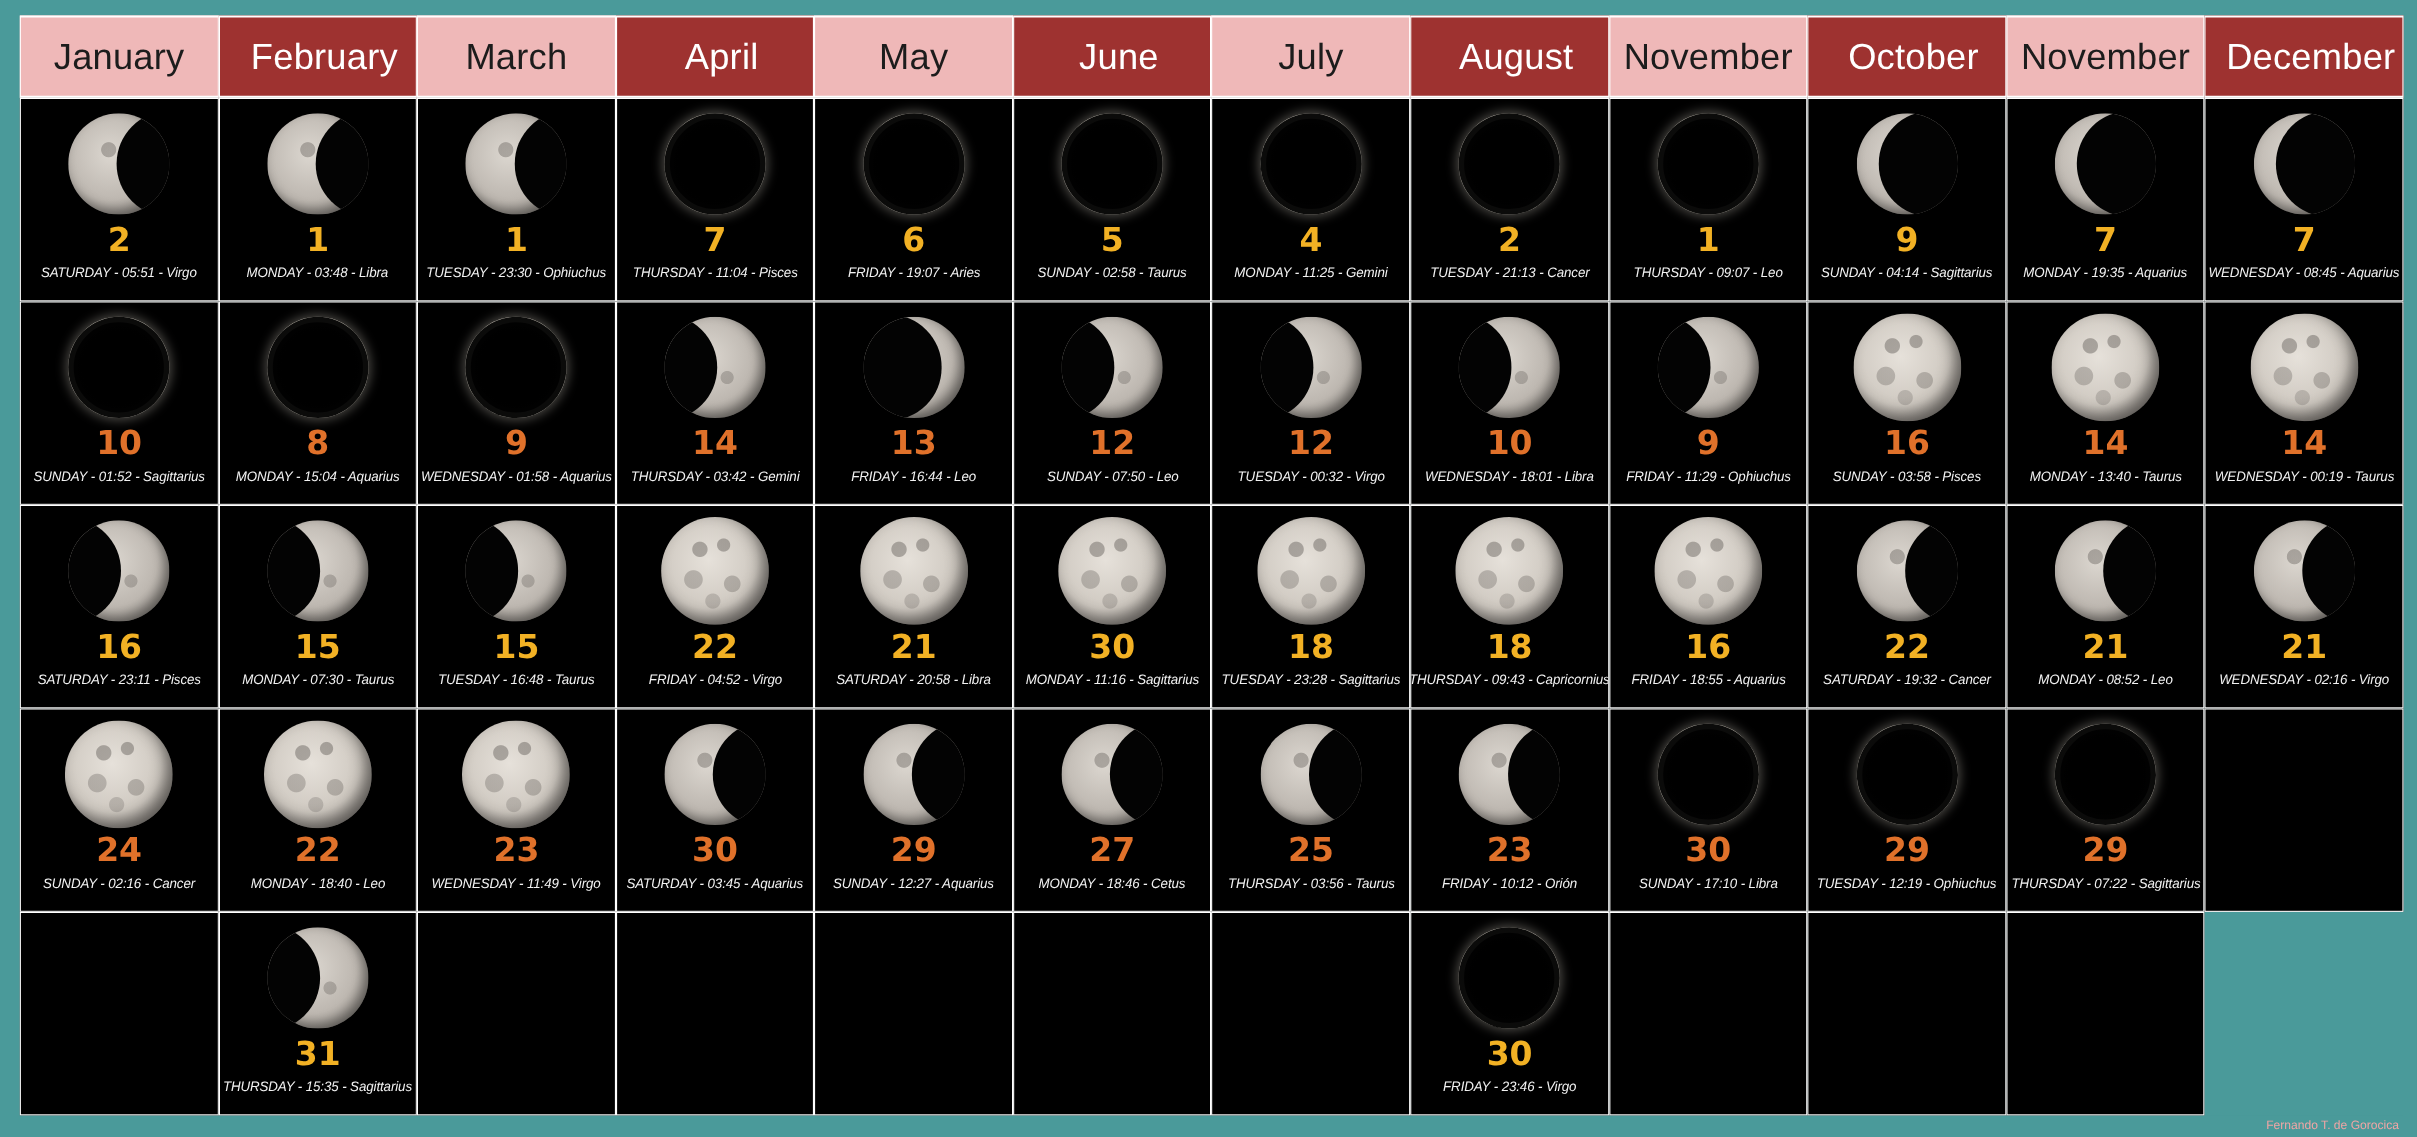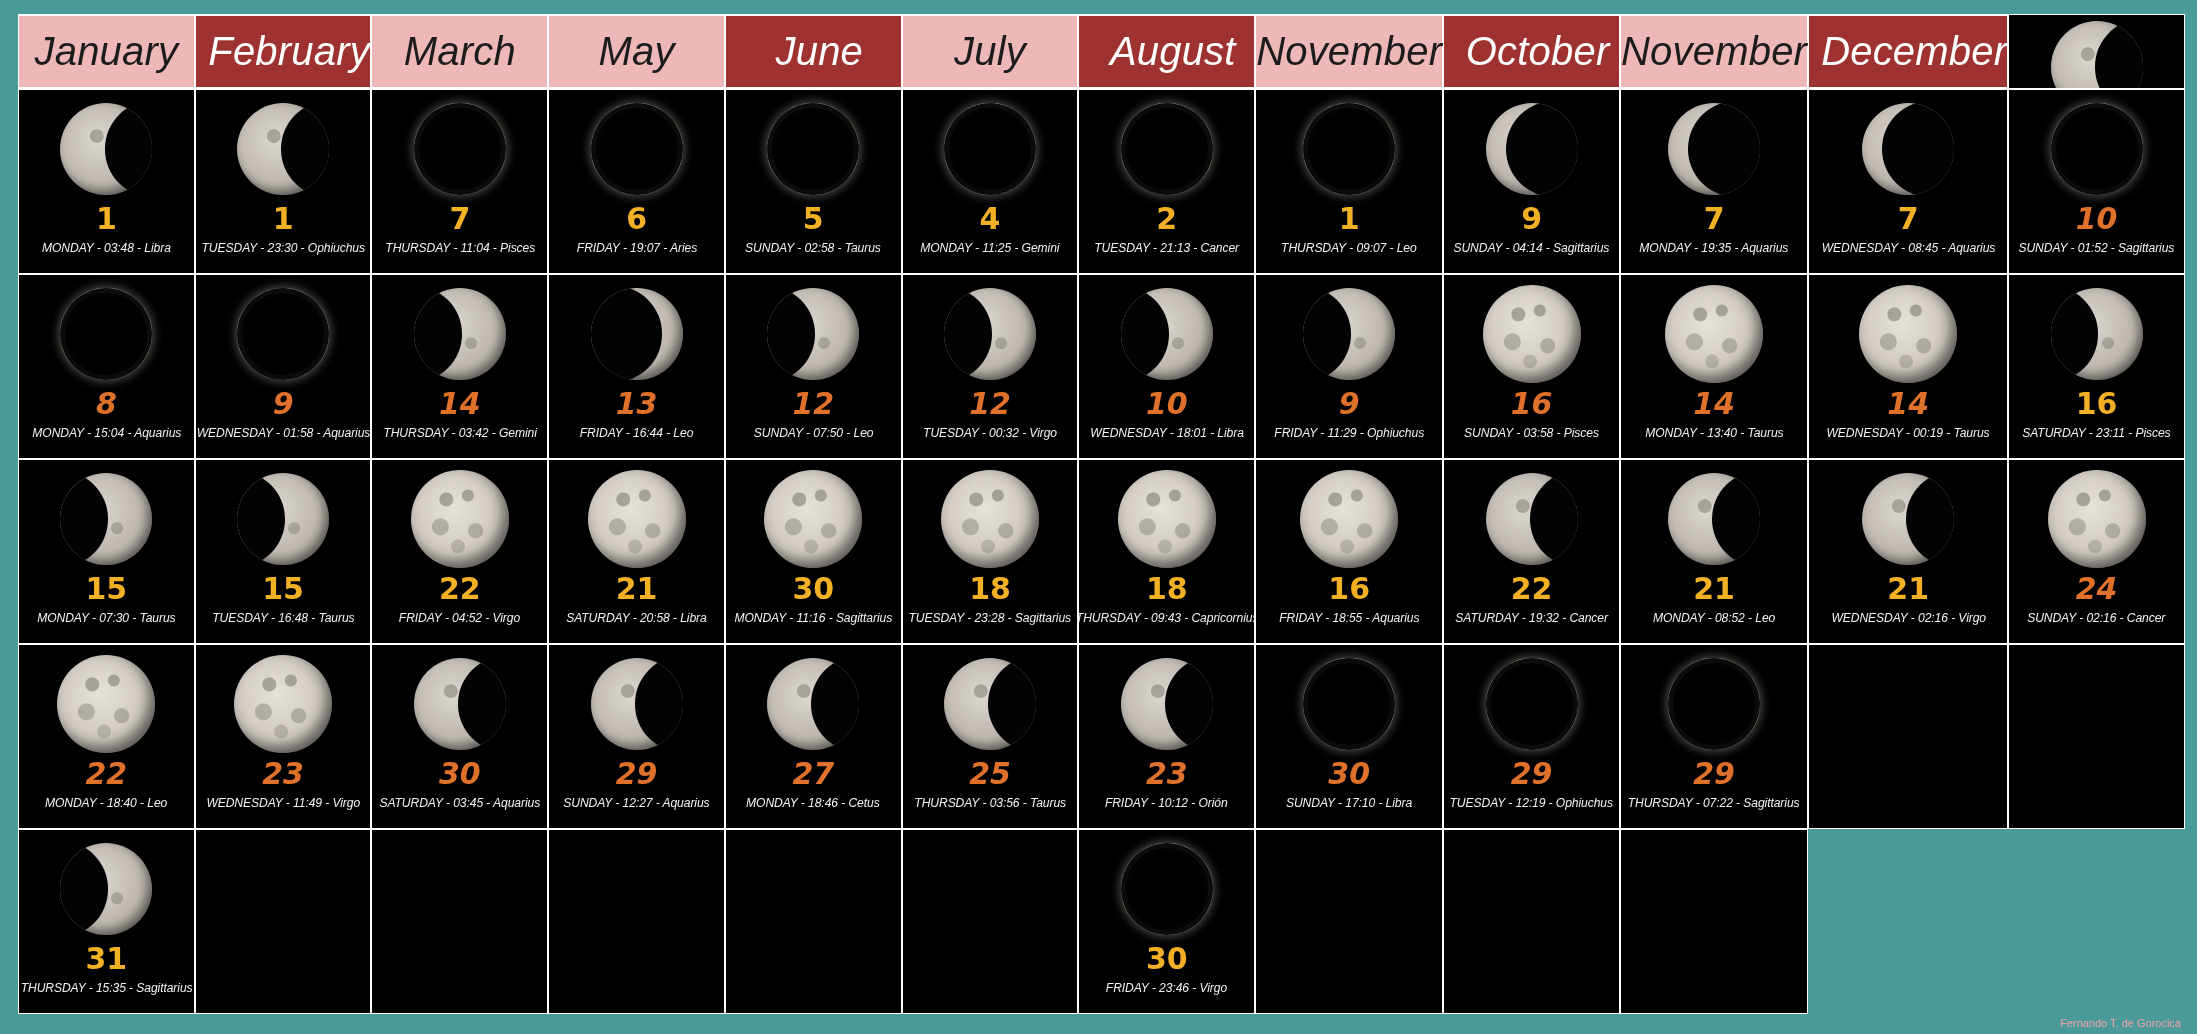--- a/index.html
+++ b/index.html
@@ -28,26 +28,25 @@
     height: 1000px;
     gap: 0;
     background: #4a9a9a;
   }
 
   
   .month-head {
     display: flex;
     align-items: center;
     justify-content: center;
-    font-size: 40px;
+    font-size: 33px;
     letter-spacing: 0.2px;
     border: 2px solid #ffffff;
     border-right-width: 1px;
     border-left-width: 1px;
-    font-style: italic;
   }
   .month-head.light { background: #efb8b8; color: #1c1c1c; }
   .month-head.dark  { background: #9e3230; color: #ffffff; padding-left: 12px; }
 
   
   .cell {
     position: relative;
     background: #000000;
     border: 1px solid #ffffff;
     border-top-width: 1px;
@@ -69,21 +68,21 @@
   }
 
   .daynum {
     font-size: 30px;
     font-weight: bold;
     line-height: 1;
     margin-top: 2px;
     font-family: "DejaVu Sans", sans-serif;
   }
   .daynum.yellow { color: #f2b124; }
-  .daynum.orange { color: #e0712a; font-style: italic; }
+  .daynum.orange { color: #e0712a; }
 
   .detail {
     color: #f2f2f2;
     font-size: 12.5px;
     font-style: italic;
     white-space: nowrap;
     margin-top: 7px;
     font-family: "Liberation Sans", sans-serif;
     letter-spacing: -0.1px;
     transform: scaleX(0.97);
@@ -159,20 +158,21 @@
   }
 </style>
 </head>
 <body>
 
 <div id="calendar-root">
   <div class="grid" id="grid">
       <div class="month-head light">January</div>
       <div class="month-head dark">February</div>
       <div class="month-head light">March</div>
+      <div class="month-head dark">April</div>
       <div class="month-head light">May</div>
       <div class="month-head dark">June</div>
       <div class="month-head light">July</div>
       <div class="month-head dark">August</div>
       <div class="month-head light">November</div>
       <div class="month-head dark">October</div>
       <div class="month-head light">November</div>
       <div class="month-head dark">December</div>
       <div class="cell">
         <div class="moon-wrap">

